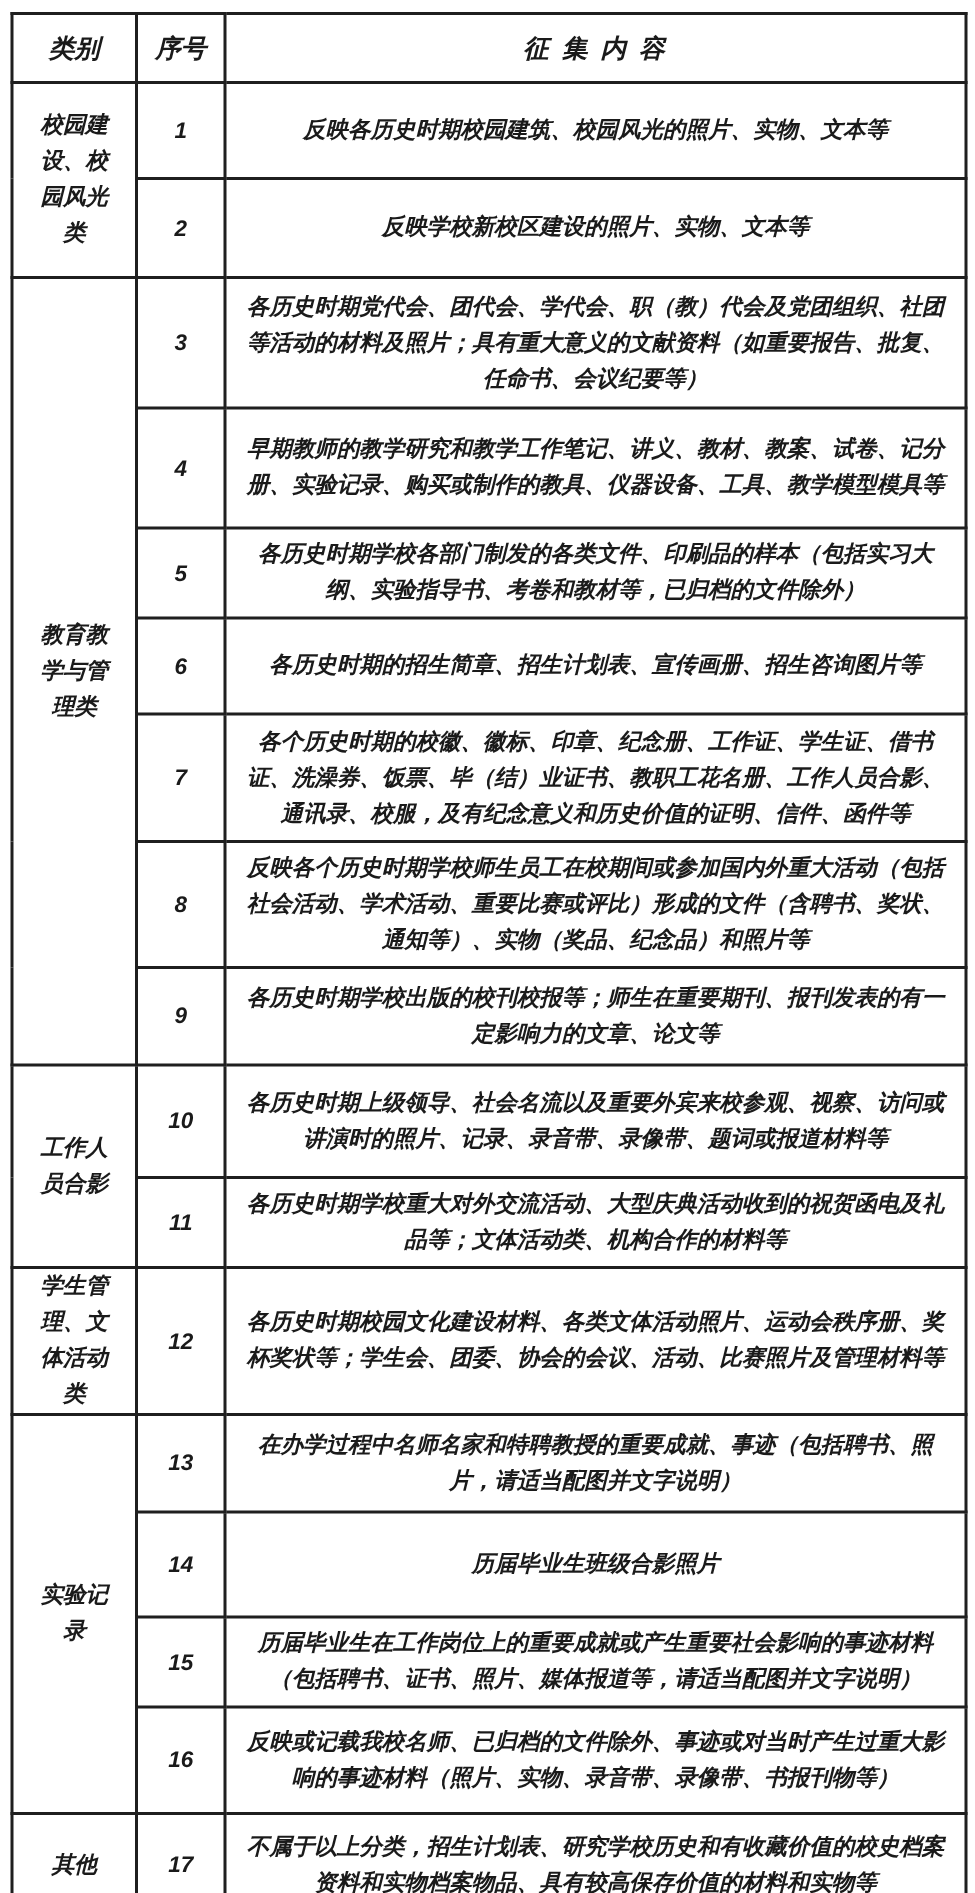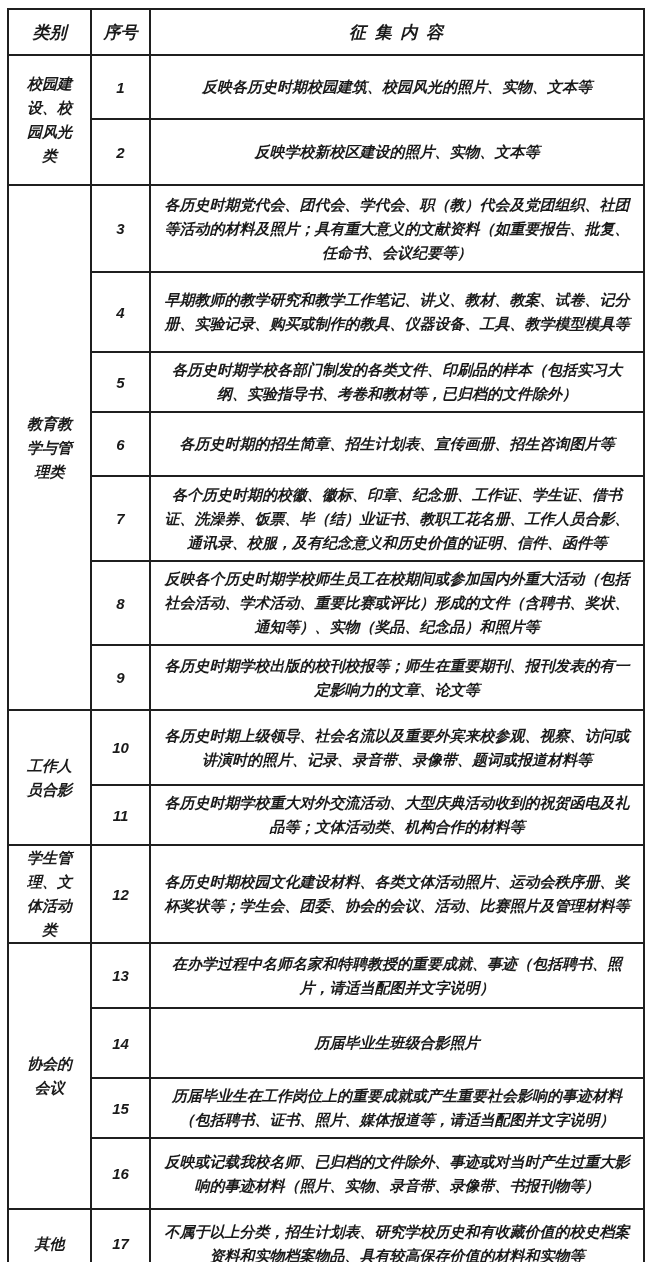--- a/index.html
+++ b/index.html
@@ -128,21 +128,21 @@
         <tr style="height: 58px;">
           <td class="no-cell">11</td>
           <td class="content-cell">各历史时期学校重大对外交流活动、大型庆典活动收到的祝贺函电及礼品等；文体活动类、机构合作的材料等</td>
         </tr>
         <tr style="height: 74px;">
           <td class="cat-cell" rowspan="1">学生管理、文体活动类</td>
           <td class="no-cell">12</td>
           <td class="content-cell">各历史时期校园文化建设材料、各类文体活动照片、运动会秩序册、奖杯奖状等；学生会、团委、协会的会议、活动、比赛照片及管理材料等</td>
         </tr>
         <tr style="height: 65px;">
-          <td class="cat-cell" rowspan="4">协会的会议</td>
+          <td class="cat-cell" rowspan="4">实验记录</td>
           <td class="no-cell">13</td>
           <td class="content-cell">在办学过程中名师名家和特聘教授的重要成就、事迹（包括聘书、照片，请适当配图并文字说明）</td>
         </tr>
         <tr style="height: 70px;">
           <td class="no-cell">14</td>
           <td class="content-cell">历届毕业生班级合影照片</td>
         </tr>
         <tr style="height: 60px; margin-top: 33px;">
           <td class="no-cell">15</td>
           <td class="content-cell">历届毕业生在工作岗位上的重要成就或产生重要社会影响的事迹材料（包括聘书、证书、照片、媒体报道等，请适当配图并文字说明）</td>

